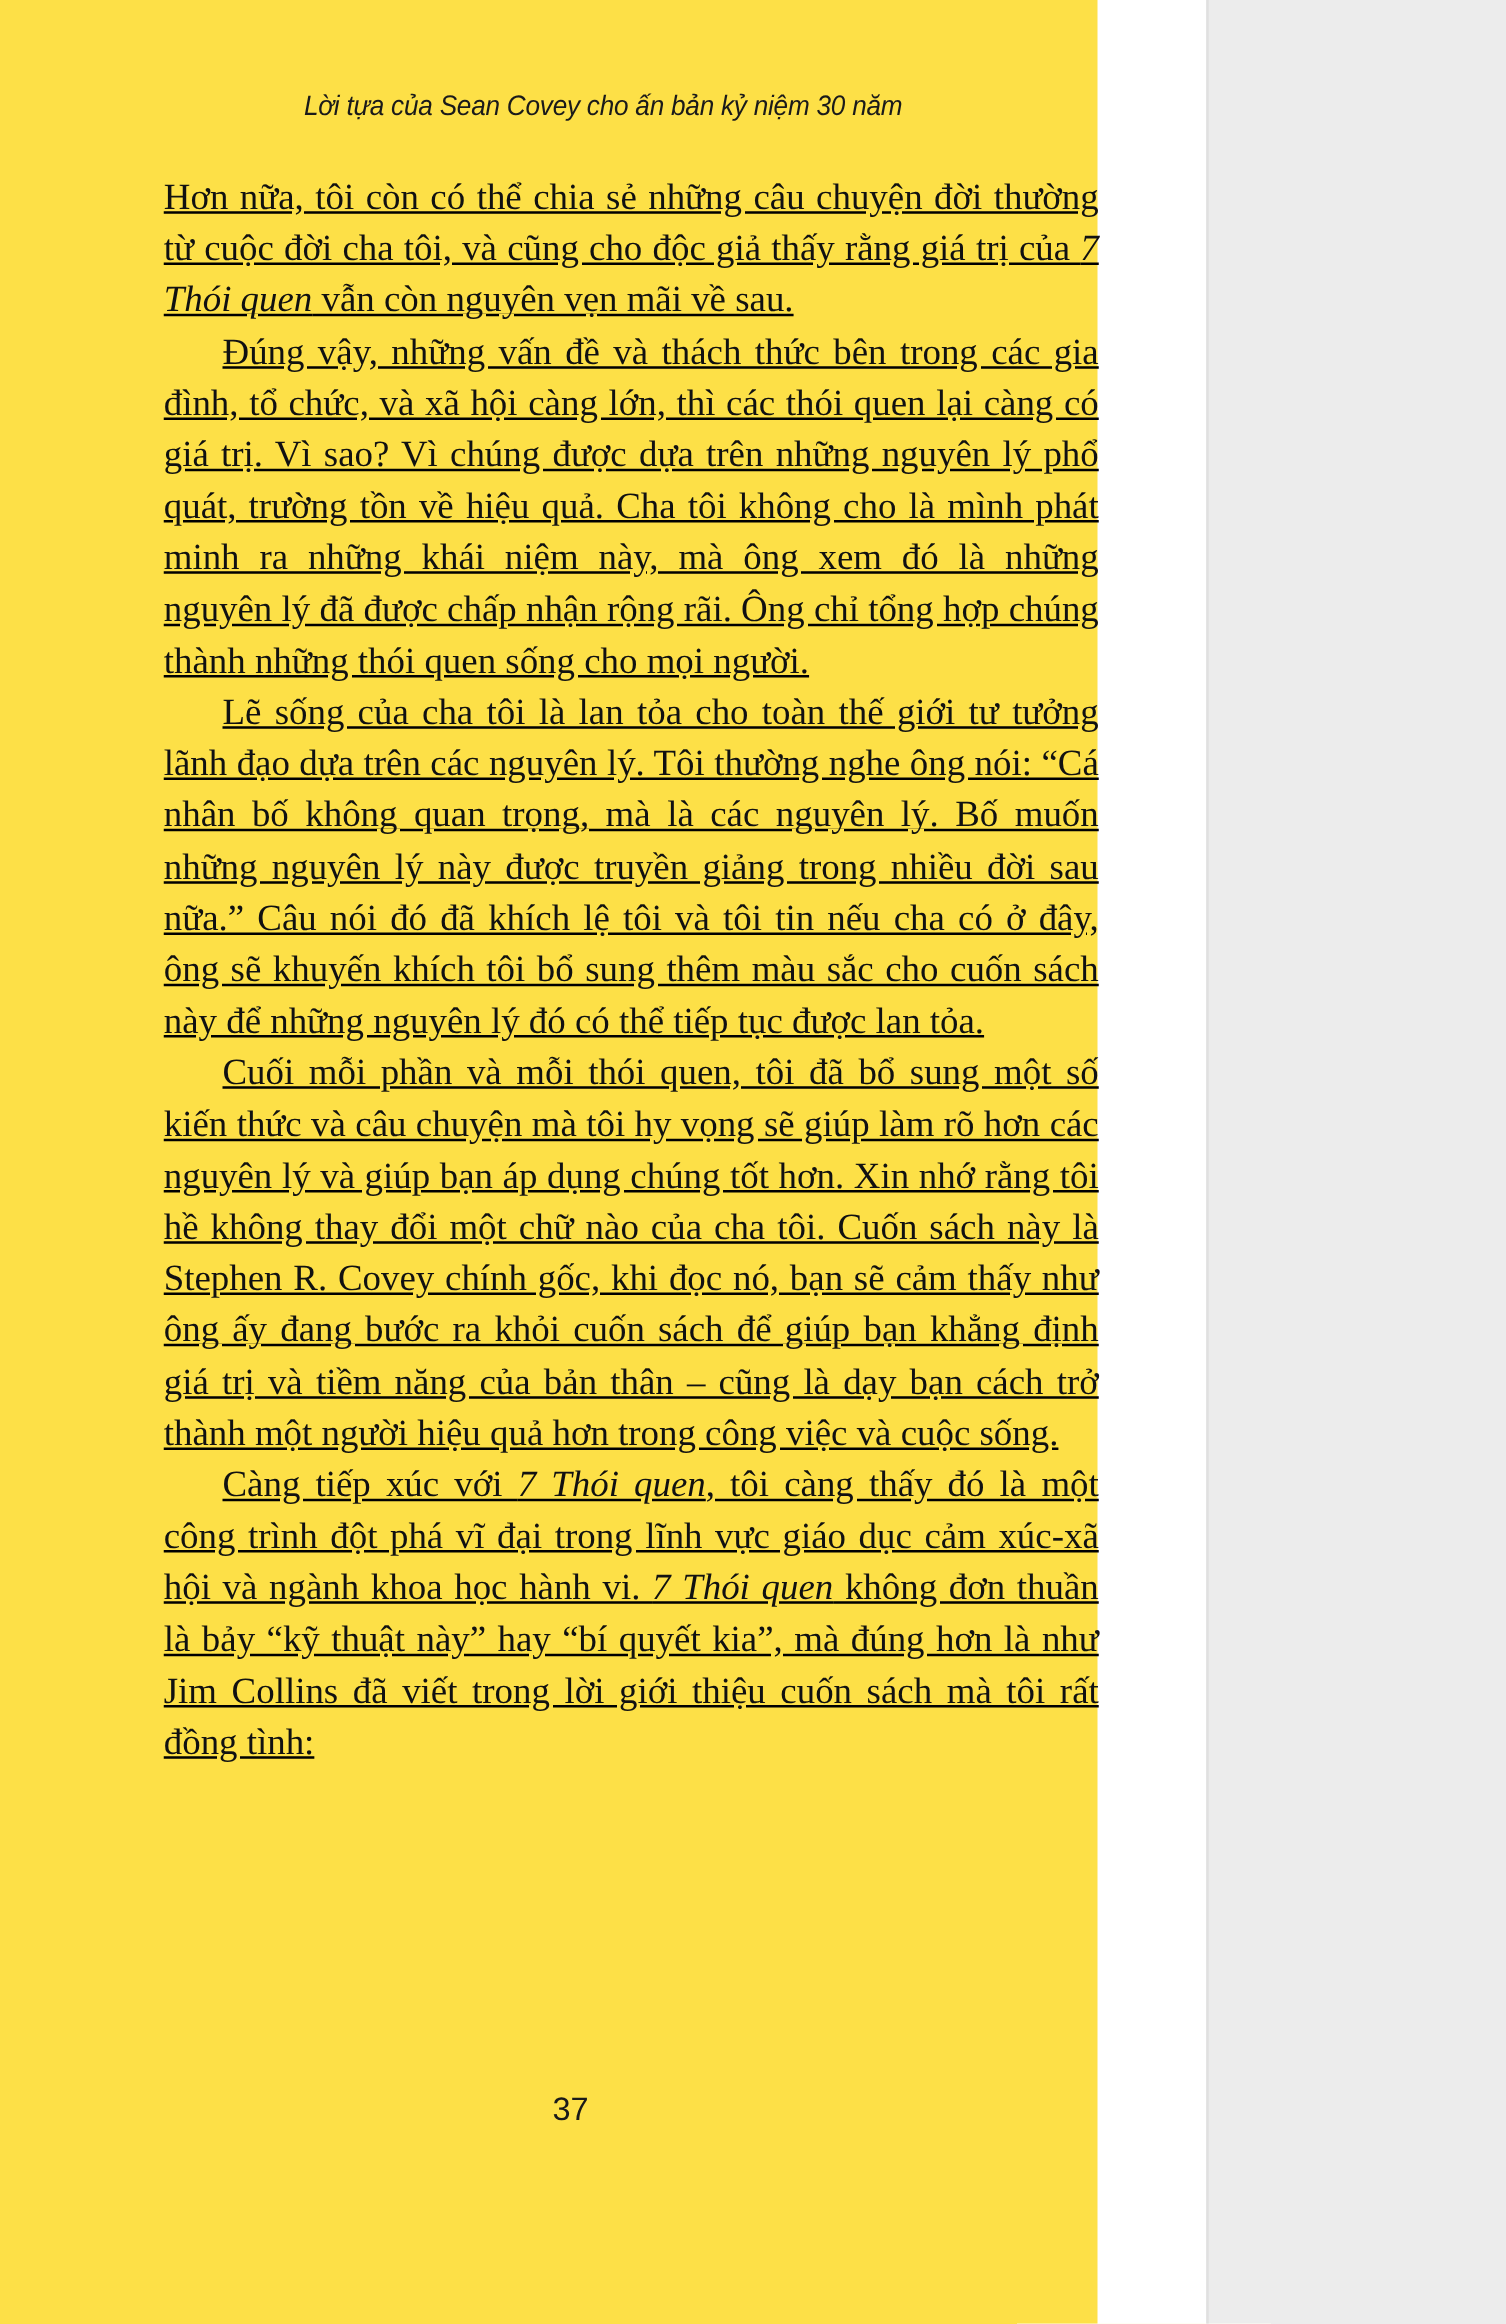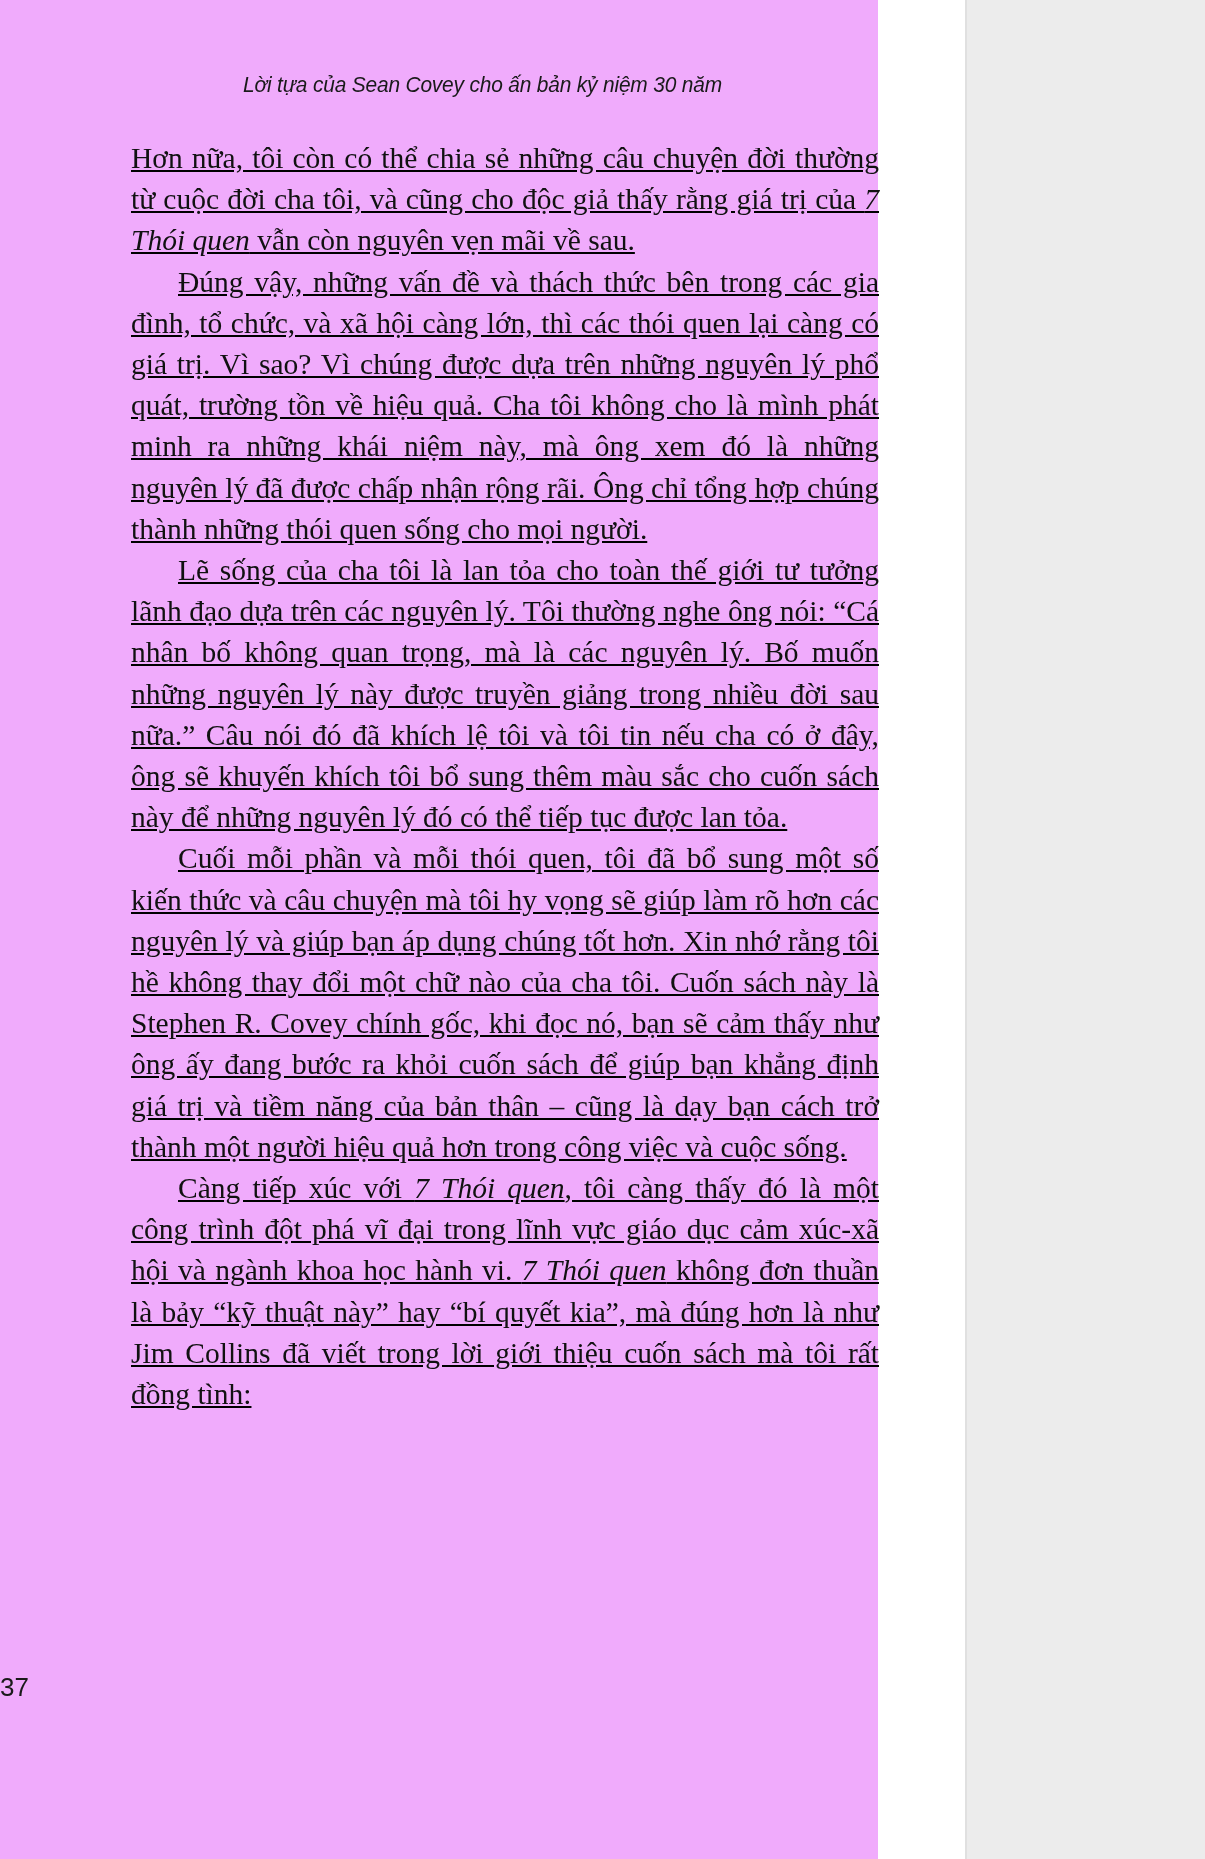--- a/index.html
+++ b/index.html
@@ -15,21 +15,21 @@
     font-family: "Liberation Serif", "DejaVu Serif", serif;
   }
 
   
   #page-sheet {
     position: absolute;
     left: 0;
     top: 0;
     width: 878px;
     height: 1859px;
-    background: #f0abfc;
+    background: #fde047;
     box-sizing: border-box;
   }
   #outer-gutter {
     position: absolute;
     left: 965px;
     top: 0;
     width: 240px;
     height: 1859px;
     background: #ececec;
   }
@@ -88,21 +88,21 @@
   .ital {
     font-style: italic;
   }
 
   
   #folio {
     position: absolute;
     left: 0;
     top: 1672px;
     width: 913px;
-    text-align: left;
+    text-align: center;
     font-family: "Liberation Sans", "DejaVu Sans", sans-serif;
     font-size: 26px;
     color: #1a1a1a;
   }
 </style>
 </head>
 <body>
 
 <div id="page-sheet">
 

